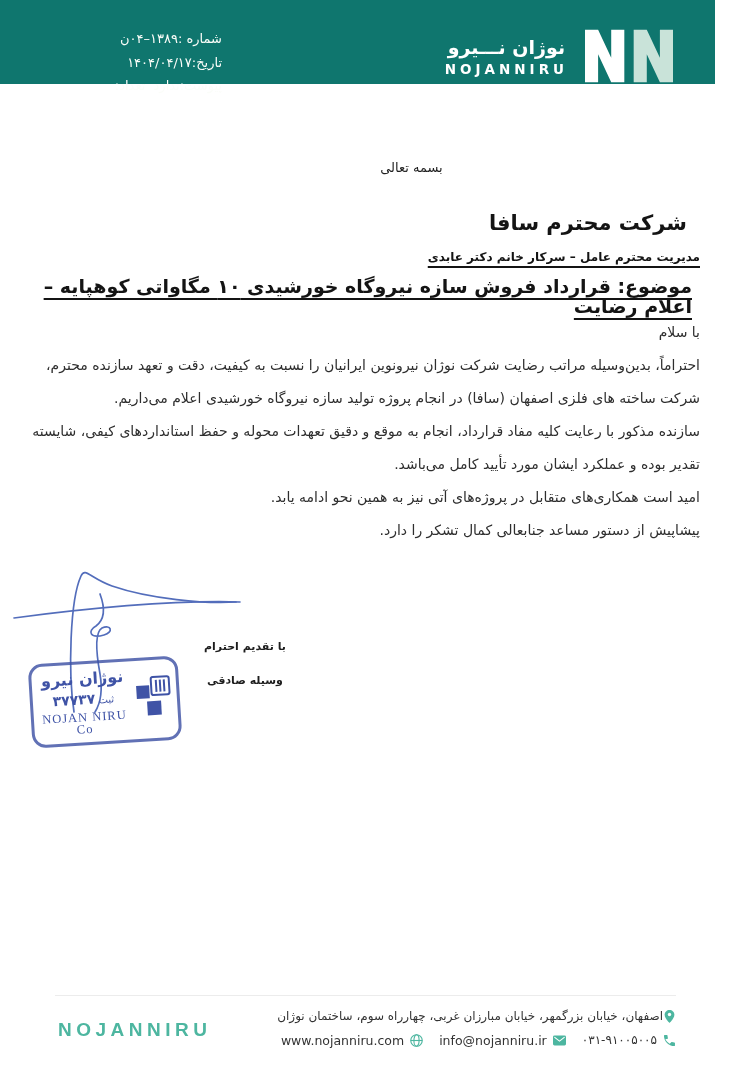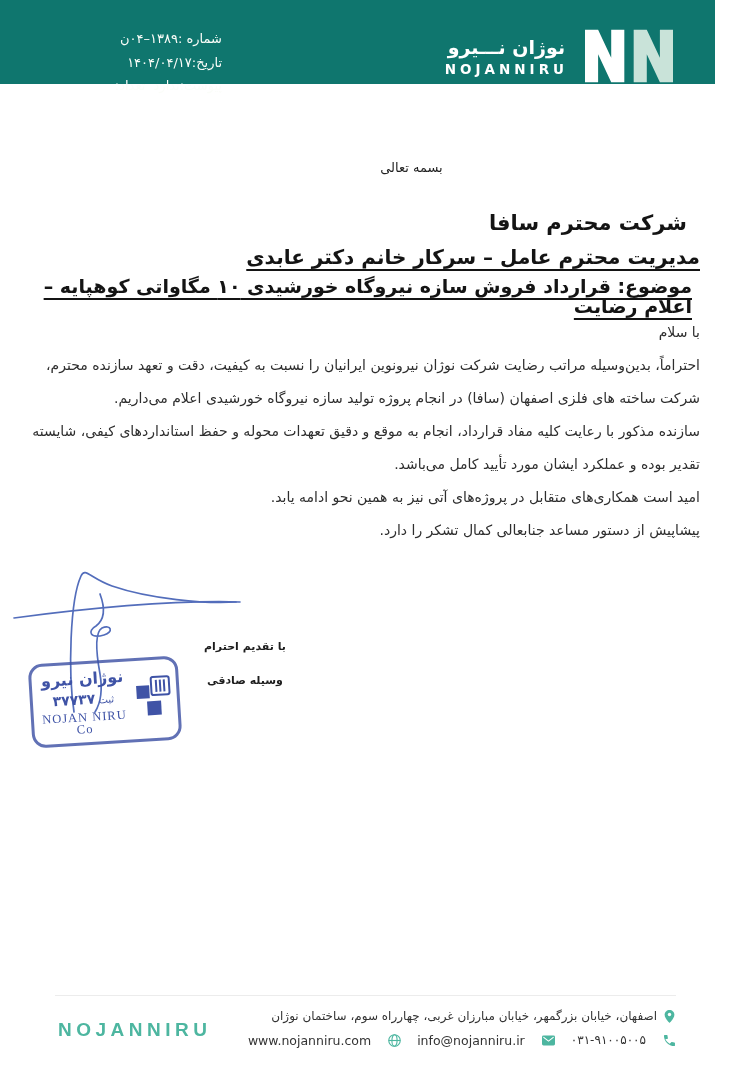--- a/index.html
+++ b/index.html
@@ -14,21 +14,21 @@
   .logo-text{text-align:center;color:#ffffff;}
   .logo-fa{font-size:19px;font-weight:bold;direction:rtl;line-height:22px;}
   .logo-en{font-size:13.5px;font-weight:bold;letter-spacing:4px;margin-top:3px;}
   .nn{width:88px;height:56px;display:block;}
 
   
   .bismillah{position:absolute;top:160px;left:0;width:100%;text-align:center;
              font-size:13px;color:#1f1f1f;padding-left:46px;}
   .heading{position:absolute;left:30px;right:31px;top:209px;direction:rtl;text-align:right;color:#141414;}
   .heading .h1{font-size:21px;font-weight:bold;line-height:28px;margin:0 13px 9px 0;}
-  .heading .h2{font-size:20px;font-weight:bold;line-height:22px;margin:0 0 8px 0;
+  .heading .h2{font-size:12px;font-weight:bold;line-height:22px;margin:0 0 8px 0;
                text-decoration:underline;text-underline-offset:5px;text-decoration-thickness:1.5px;}
   .heading .h3{font-size:19px;font-weight:bold;line-height:20px;margin:8px;
                text-decoration:underline;text-underline-offset:5px;text-decoration-thickness:1.5px;}
 
   
   .body{position:absolute;left:30px;right:31px;top:316px;direction:rtl;text-align:right;
         font-size:14px;line-height:33px;color:#2e2e2e;}
   .body p{margin:0;}
 
   
@@ -52,23 +52,23 @@
 
   .signoff{position:absolute;left:166px;top:630px;width:158px;text-align:center;direction:rtl;
            font-weight:bold;font-size:11px;line-height:34px;color:#1d1d1d;}
 
   
   .f-divider{position:absolute;top:995px;left:55px;right:55px;border-top:1px solid #ececec;}
   .f-wordmark{position:absolute;left:58px;top:1019px;font-size:19px;font-weight:bold;
               letter-spacing:4.5px;color:#4db6a0;font-family:"Liberation Sans","DejaVu Sans",sans-serif;}
   .f-contact{position:absolute;right:55px;top:1006px;direction:rtl;text-align:right;
              font-size:12px;color:#333;}
-  .f-row{display:flex;align-items:center;justify-content:flex-start;gap:6px;line-height:21px;}
+  .f-row{display:flex;align-items:center;justify-content:flex-start;line-height:21px;}
   .f-row2{margin-top:3px;gap:0;}
-  .f-item{display:flex;align-items:center;gap:17px;margin-left:16px;}
+  .f-item{display:flex;align-items:center;gap:6px;margin-left:16px;}
   .f-item:last-child{margin-left:0;}
   .f-ltr{direction:ltr;unicode-bidi:isolate;font-size:12.5px;}
   .ficon{width:13px;height:13px;flex:0 0 auto;display:block;}
 </style>
 </head>
 <body>
 
 <div class="page">
 
   <header class="band">

